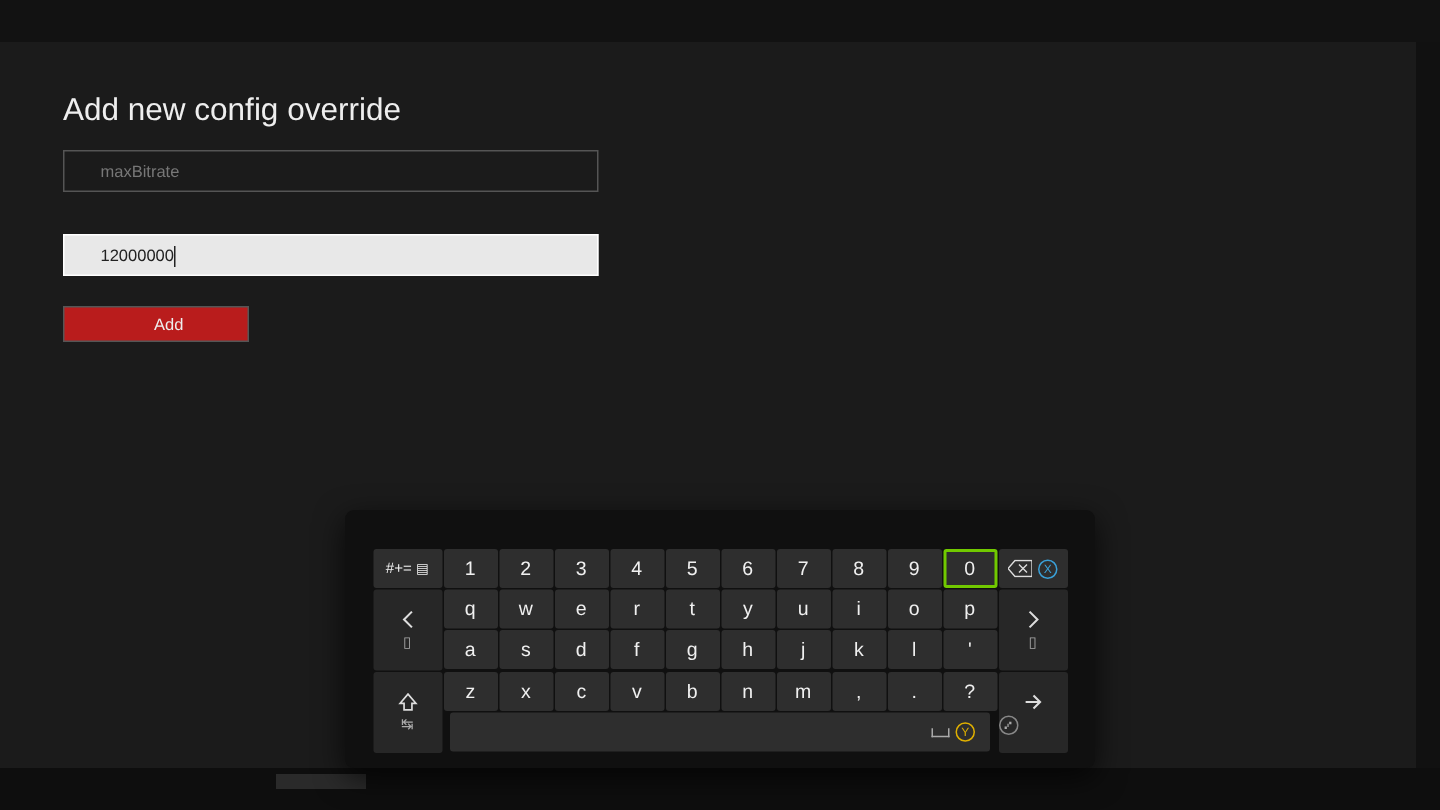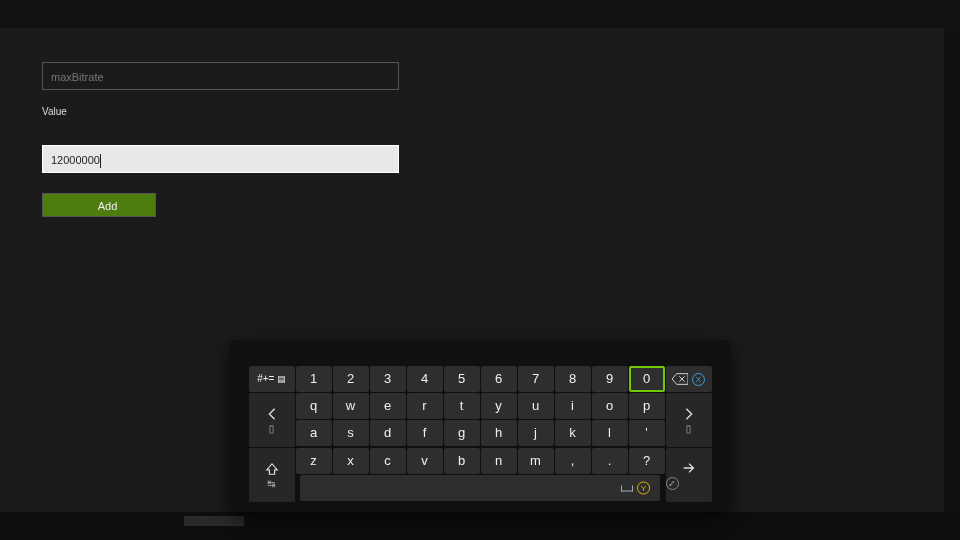--- a/index.html
+++ b/index.html
@@ -27,39 +27,39 @@
     background: #111;
   }
   .content {
     position: absolute;
     left: 42px; top: 62px; width: 400px;
   }
   .title { font-size: 21px; font-weight: 300; color: #eee; margin-bottom: 14px; }
   .field-label { font-size: 10px; color: #ddd; margin-bottom: 6px; }
   .textbox {
     width: 357px; height: 28px; line-height: 28px;
-    padding: 0 8px; font-size: 11px;
+    padding: 0 24px; font-size: 11px;
     border: 1px solid #555; background: #1b1b1b; color: #777;
     margin-bottom: 16px;
   }
   .textbox.active {
     background: #e8e8e8; color: #222; border: 1px solid #fff;
     position: relative;
     margin-top: 28px;
   }
   .textbox.active .caret {
     display: inline-block; width: 1px; height: 14px; background: #222;
     vertical-align: middle; margin-left: 0px;
     animation: blink 1s step-start infinite;
   }
   @keyframes blink { 50% { opacity: 0; } }
   .btn-row { display: flex; gap: 4px; margin-top: 20px; }
   .btn {
-    width: 114px; height: 24px; line-height: 24px; text-align: center;
-    font-size: 11px; background: #4d7c0f; border: 1px solid #555; color: #eee; padding-left: 17px;
+    width: 124px; height: 24px; line-height: 24px; text-align: center;
+    font-size: 11px; background: #b91c1c; border: 1px solid #555; color: #eee; padding-left: 17px;
   }
 
   
   .osk {
     position: absolute;
     left: 230px; top: 340px; width: 500px; height: 172px;
     background: #101010;
     border-radius: 6px;
     box-shadow: 0 6px 20px rgba(0,0,0,0.7);
     padding: 26px 10px 10px 10px;
@@ -109,26 +109,26 @@
   }
 </style>
 </head>
 <body>
 
 <div class="topbar"></div>
 <div class="rightedge"></div>
 <div class="panel"></div>
 
 <div class="content">
+  <div class="title">Add new config override</div>
 
   <div class="textbox">
     <span>maxBitrate</span>
   </div>
 
-  <div class="field-label">Value</div>
   <div class="textbox active">
     <span>12000000</span><span class="caret"></span>
   </div>
 
   <div class="btn-row">
     <div class="btn">Add</div>
   </div>
 </div>
 
 <div class="bottombar"></div>

